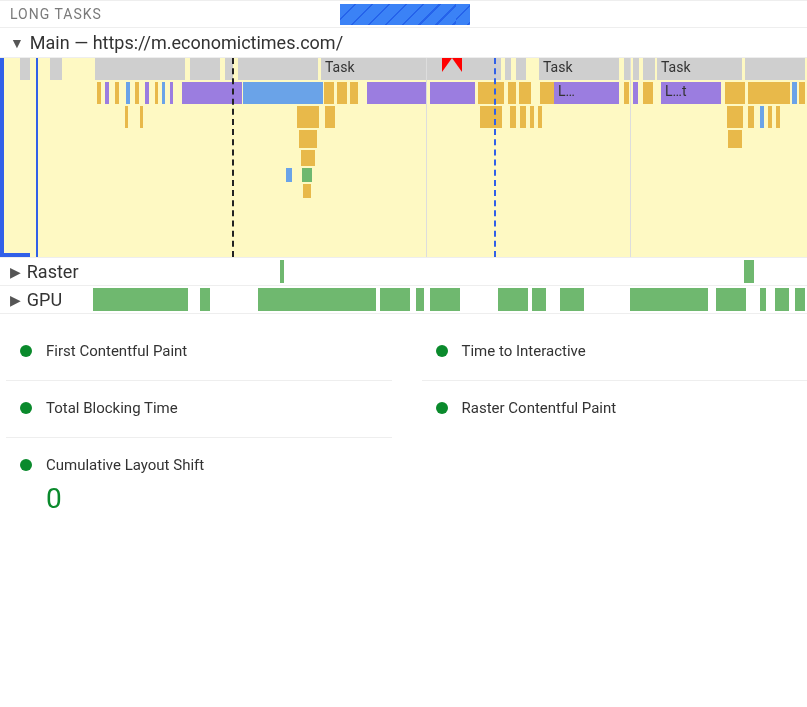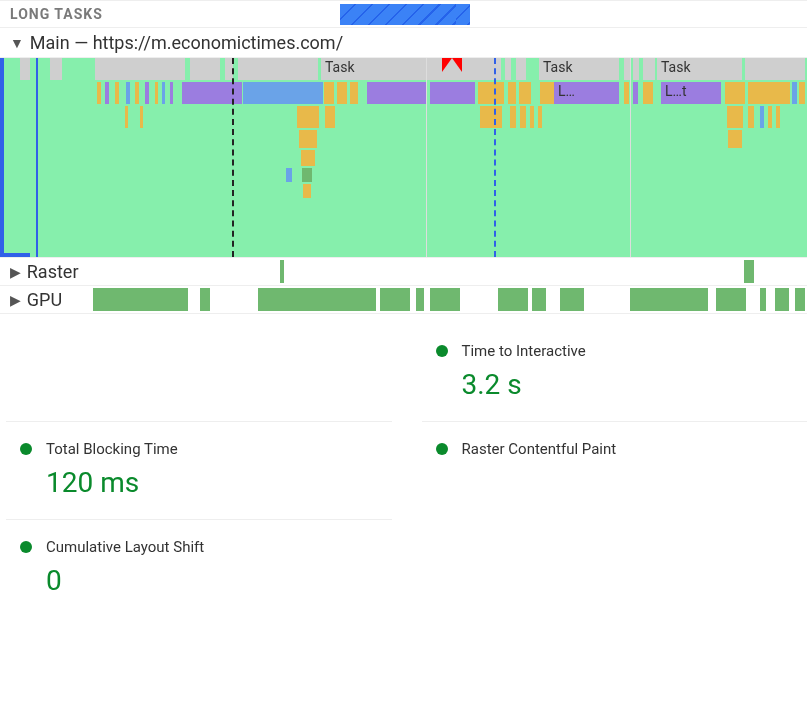--- a/index.html
+++ b/index.html
@@ -16,21 +16,20 @@
     display: flex;
     align-items: center;
     padding-left: 10px;
     border-bottom: 1px solid #eee;
     border-top: 1px solid #eee;
   }
   .long-tasks-label {
     color: #7a7a7a;
     font-size: 14px;
     letter-spacing: 1px;
-    font-weight: bold;
   }
   .long-task-block {
     position: absolute;
     top: 3px;
     height: 21px;
     background: #3b82f6;
     border-right: 14px solid;
     border-right-color: transparent;
     background-image: repeating-linear-gradient(135deg,#3b82f6,#3b82f6 10px,#2563eb 10px,#2563eb 12px);
   }
@@ -46,21 +45,21 @@
   .triangle-down {
     font-size: 14px; color:#555; margin-right:6px;
   }
   .triangle-right {
     font-size: 14px; color:#555; margin-right:6px;
   }
 
   .flame-area {
     position: relative;
     height: 200px;
-    background: #86efac;
+    background: #fef9c3;
     border-bottom: 1px solid #eee;
     overflow: hidden;
   }
   .flame-row {
     position: absolute;
     left:0; right:0;
     height: 22px;
   }
   .bar {
     position:absolute;
@@ -309,34 +308,36 @@
     <div class="tbar green" style="left:630px; width:78px;"></div>
     <div class="tbar green" style="left:716px; width:30px;"></div>
     <div class="tbar green" style="left:760px; width:6px;"></div>
     <div class="tbar green" style="left:775px; width:14px;"></div>
     <div class="tbar green" style="left:795px; width:10px;"></div>
   </div>
 </div>
 
 <div class="metrics">
   <div class="metric">
+    <div class="metric-head">
+      <span class="dot green"></span>
+      <span>First Contentful Paint</span>
+    </div>
   </div>
   <div class="metric">
     <div class="metric-head">
       <span class="dot green"></span>
       <span>Time to Interactive</span>
     </div>
-    <div class="metric-value val-green">3.2 s</div>
   </div>
   <div class="metric">
     <div class="metric-head">
       <span class="dot green"></span>
       <span>Total Blocking Time</span>
     </div>
-    <div class="metric-value val-green">120 ms</div>
   </div>
   <div class="metric" style="border-bottom:none;">
     <div class="metric-head">
       <span class="dot green"></span>
       <span>Raster Contentful Paint</span>
     </div>
   </div>
   <div class="metric" style="border-bottom:none;">
     <div class="metric-head">
       <span class="dot green"></span>

